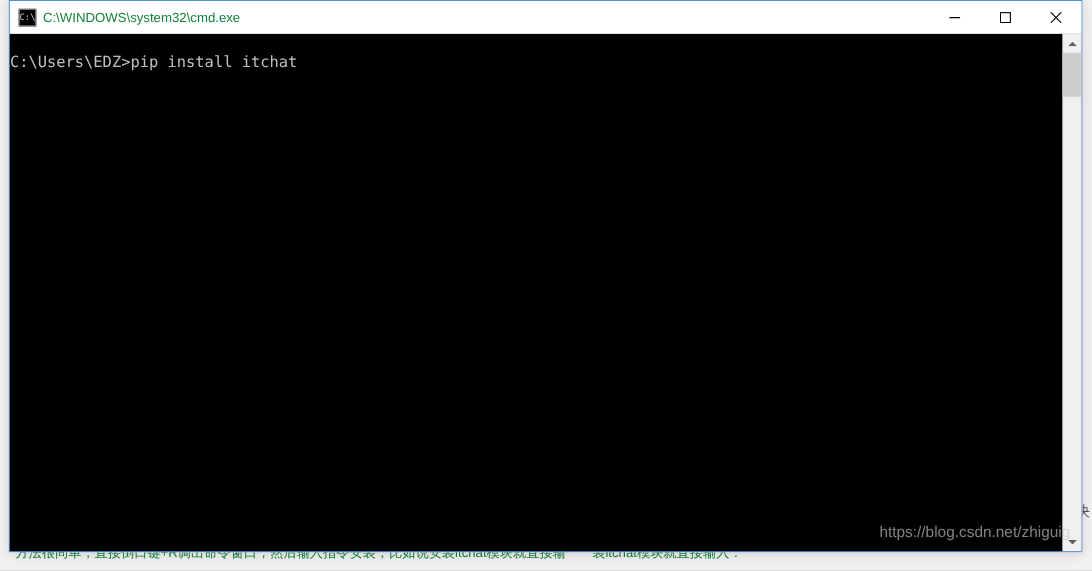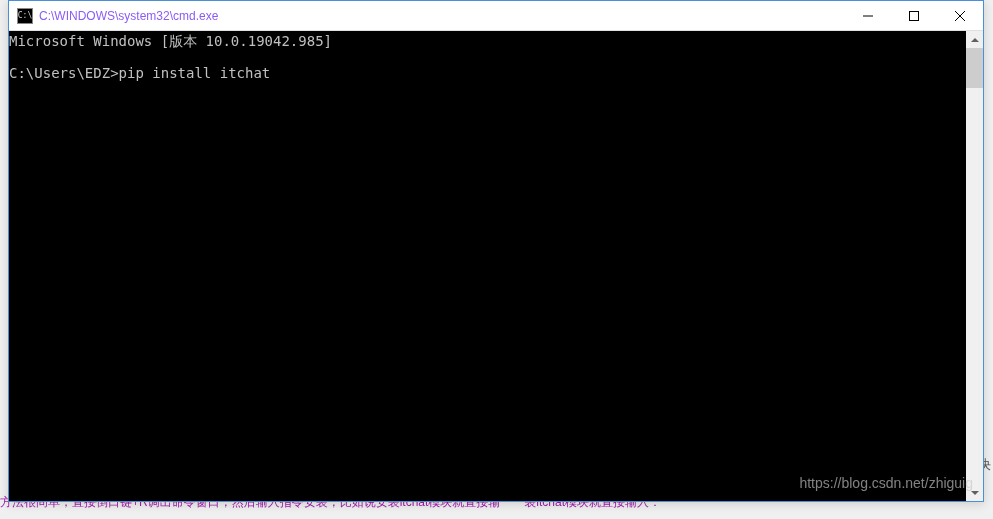--- a/index.html
+++ b/index.html
@@ -13,25 +13,25 @@
       background: #f0f0f0;
       font-family: "Segoe UI", Tahoma, sans-serif;
       position: relative;
       overflow: hidden;
     }
     .background-text {
       position: absolute;
       bottom: 8px;
       left: 0;
       right: 0;
-      color: #a21caf;
+      color: #15803d;
       font-size: 12px;
       white-space: nowrap;
       overflow: hidden;
-      padding: 0 0;
+      padding: 0 14px;
     }
     .bg-text-right {
       position: absolute;
       top: 456px;
       right: 2px;
       color: #555;
       font-size: 13px;
     }
     .cmd-window {
       position: absolute;
@@ -61,21 +61,21 @@
       margin-right: 6px;
       display: flex;
       align-items: center;
       justify-content: center;
       font-size: 8px;
       color: #ccc;
       font-family: monospace;
     }
     .title-text {
       font-size: 12px;
-      color: #8b5cf6;
+      color: #15803d;
       flex: 1;
     }
     .window-controls {
       display: flex;
       height: 100%;
     }
     .win-btn {
       width: 46px;
       height: 100%;
       display: flex;
@@ -184,21 +184,21 @@
       </button>
       <button class="win-btn close">
         <svg width="10" height="10" viewBox="0 0 10 10">
             <line x1="0" y1="0" x2="10" y2="10" stroke="#000" stroke-width="1"></line>
             <line x1="10" y1="0" x2="0" y2="10" stroke="#000" stroke-width="1"></line>
           </svg>
       </button>
     </div>
   </div>
   <div class="terminal-area">
-    <div class="terminal-content"><div class="terminal-line">Microsoft Windows [版本 10.0.19042.985]</div><div class="terminal-line"></div><div class="terminal-line"><span class="prompt-line">C:\Users\EDZ&gt;</span><span class="prompt-line">pip install itchat</span></div></div>
+    <div class="terminal-content"><div class="terminal-line"></div><div class="terminal-line"><span class="prompt-line">C:\Users\EDZ&gt;</span><span class="prompt-line">pip install itchat</span></div></div>
     <div class="scrollbar">
       <div class="scroll-btn">
         <svg width="8" height="4" viewBox="0 0 8 4">
             <polygon points="4,0 8,4 0,4" fill="#606060"></polygon>
           </svg>
       </div>
       <div class="scroll-track">
         <div class="scroll-thumb"></div>
       </div>
       <div class="scroll-btn">

